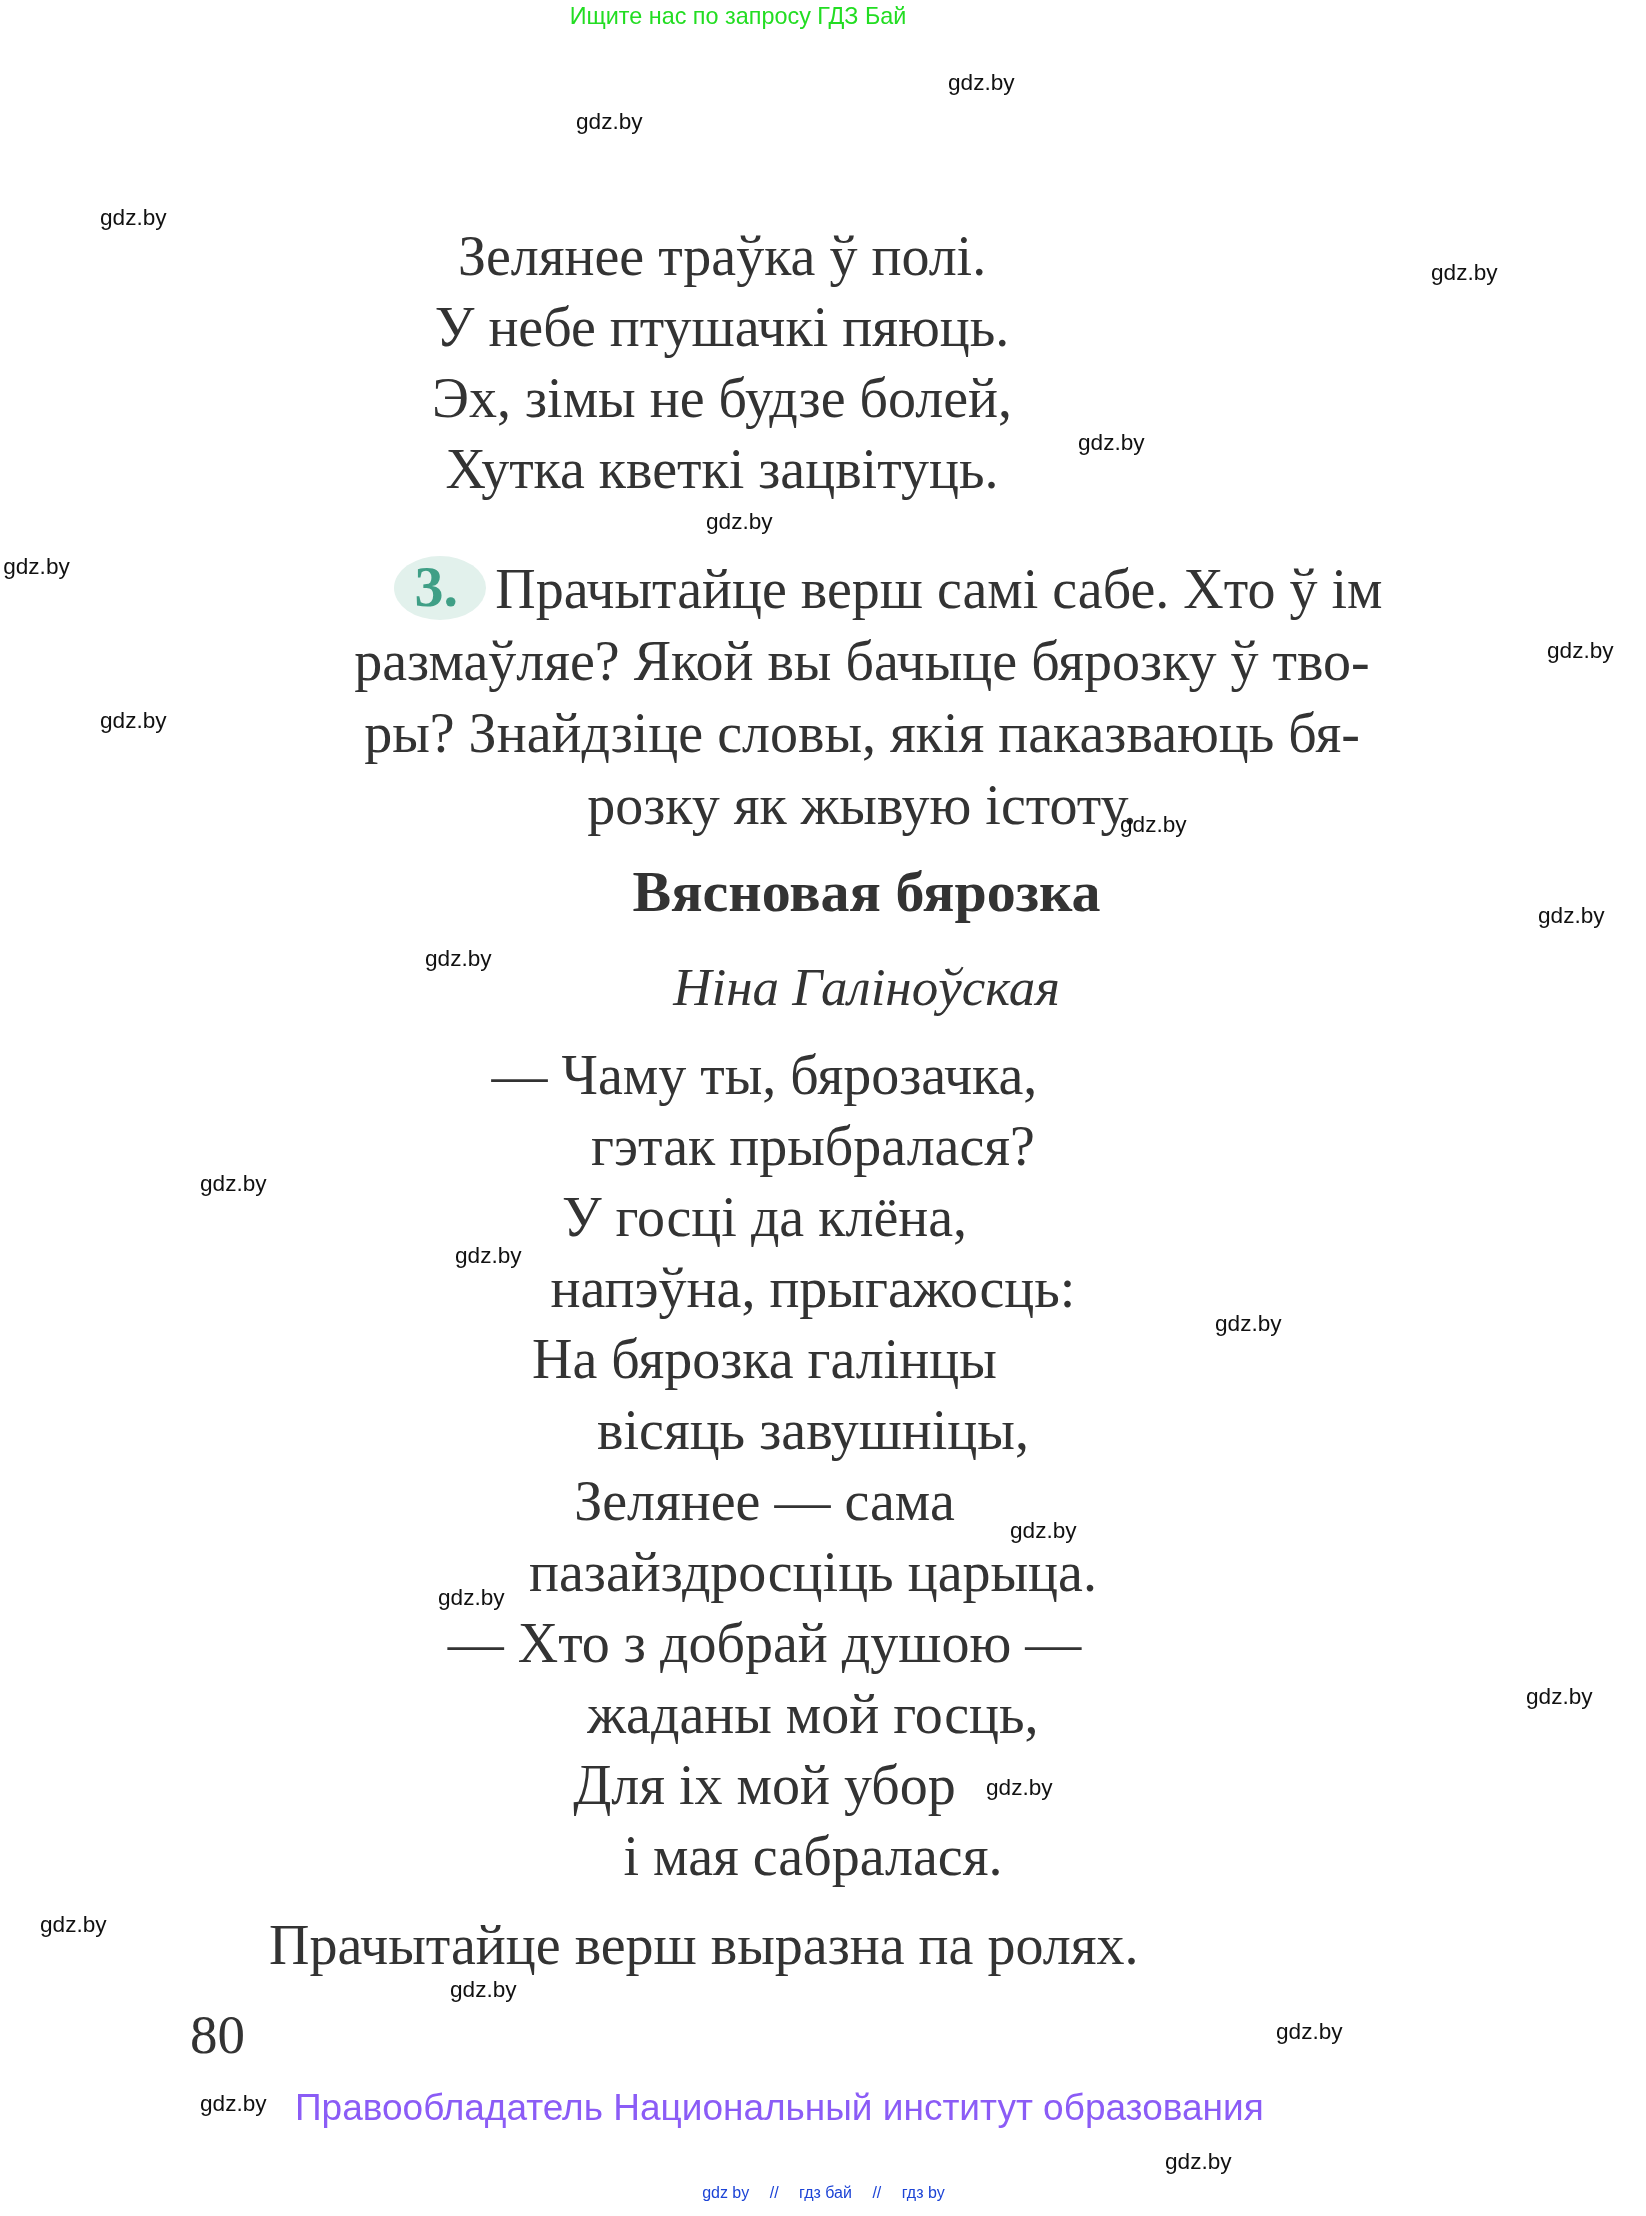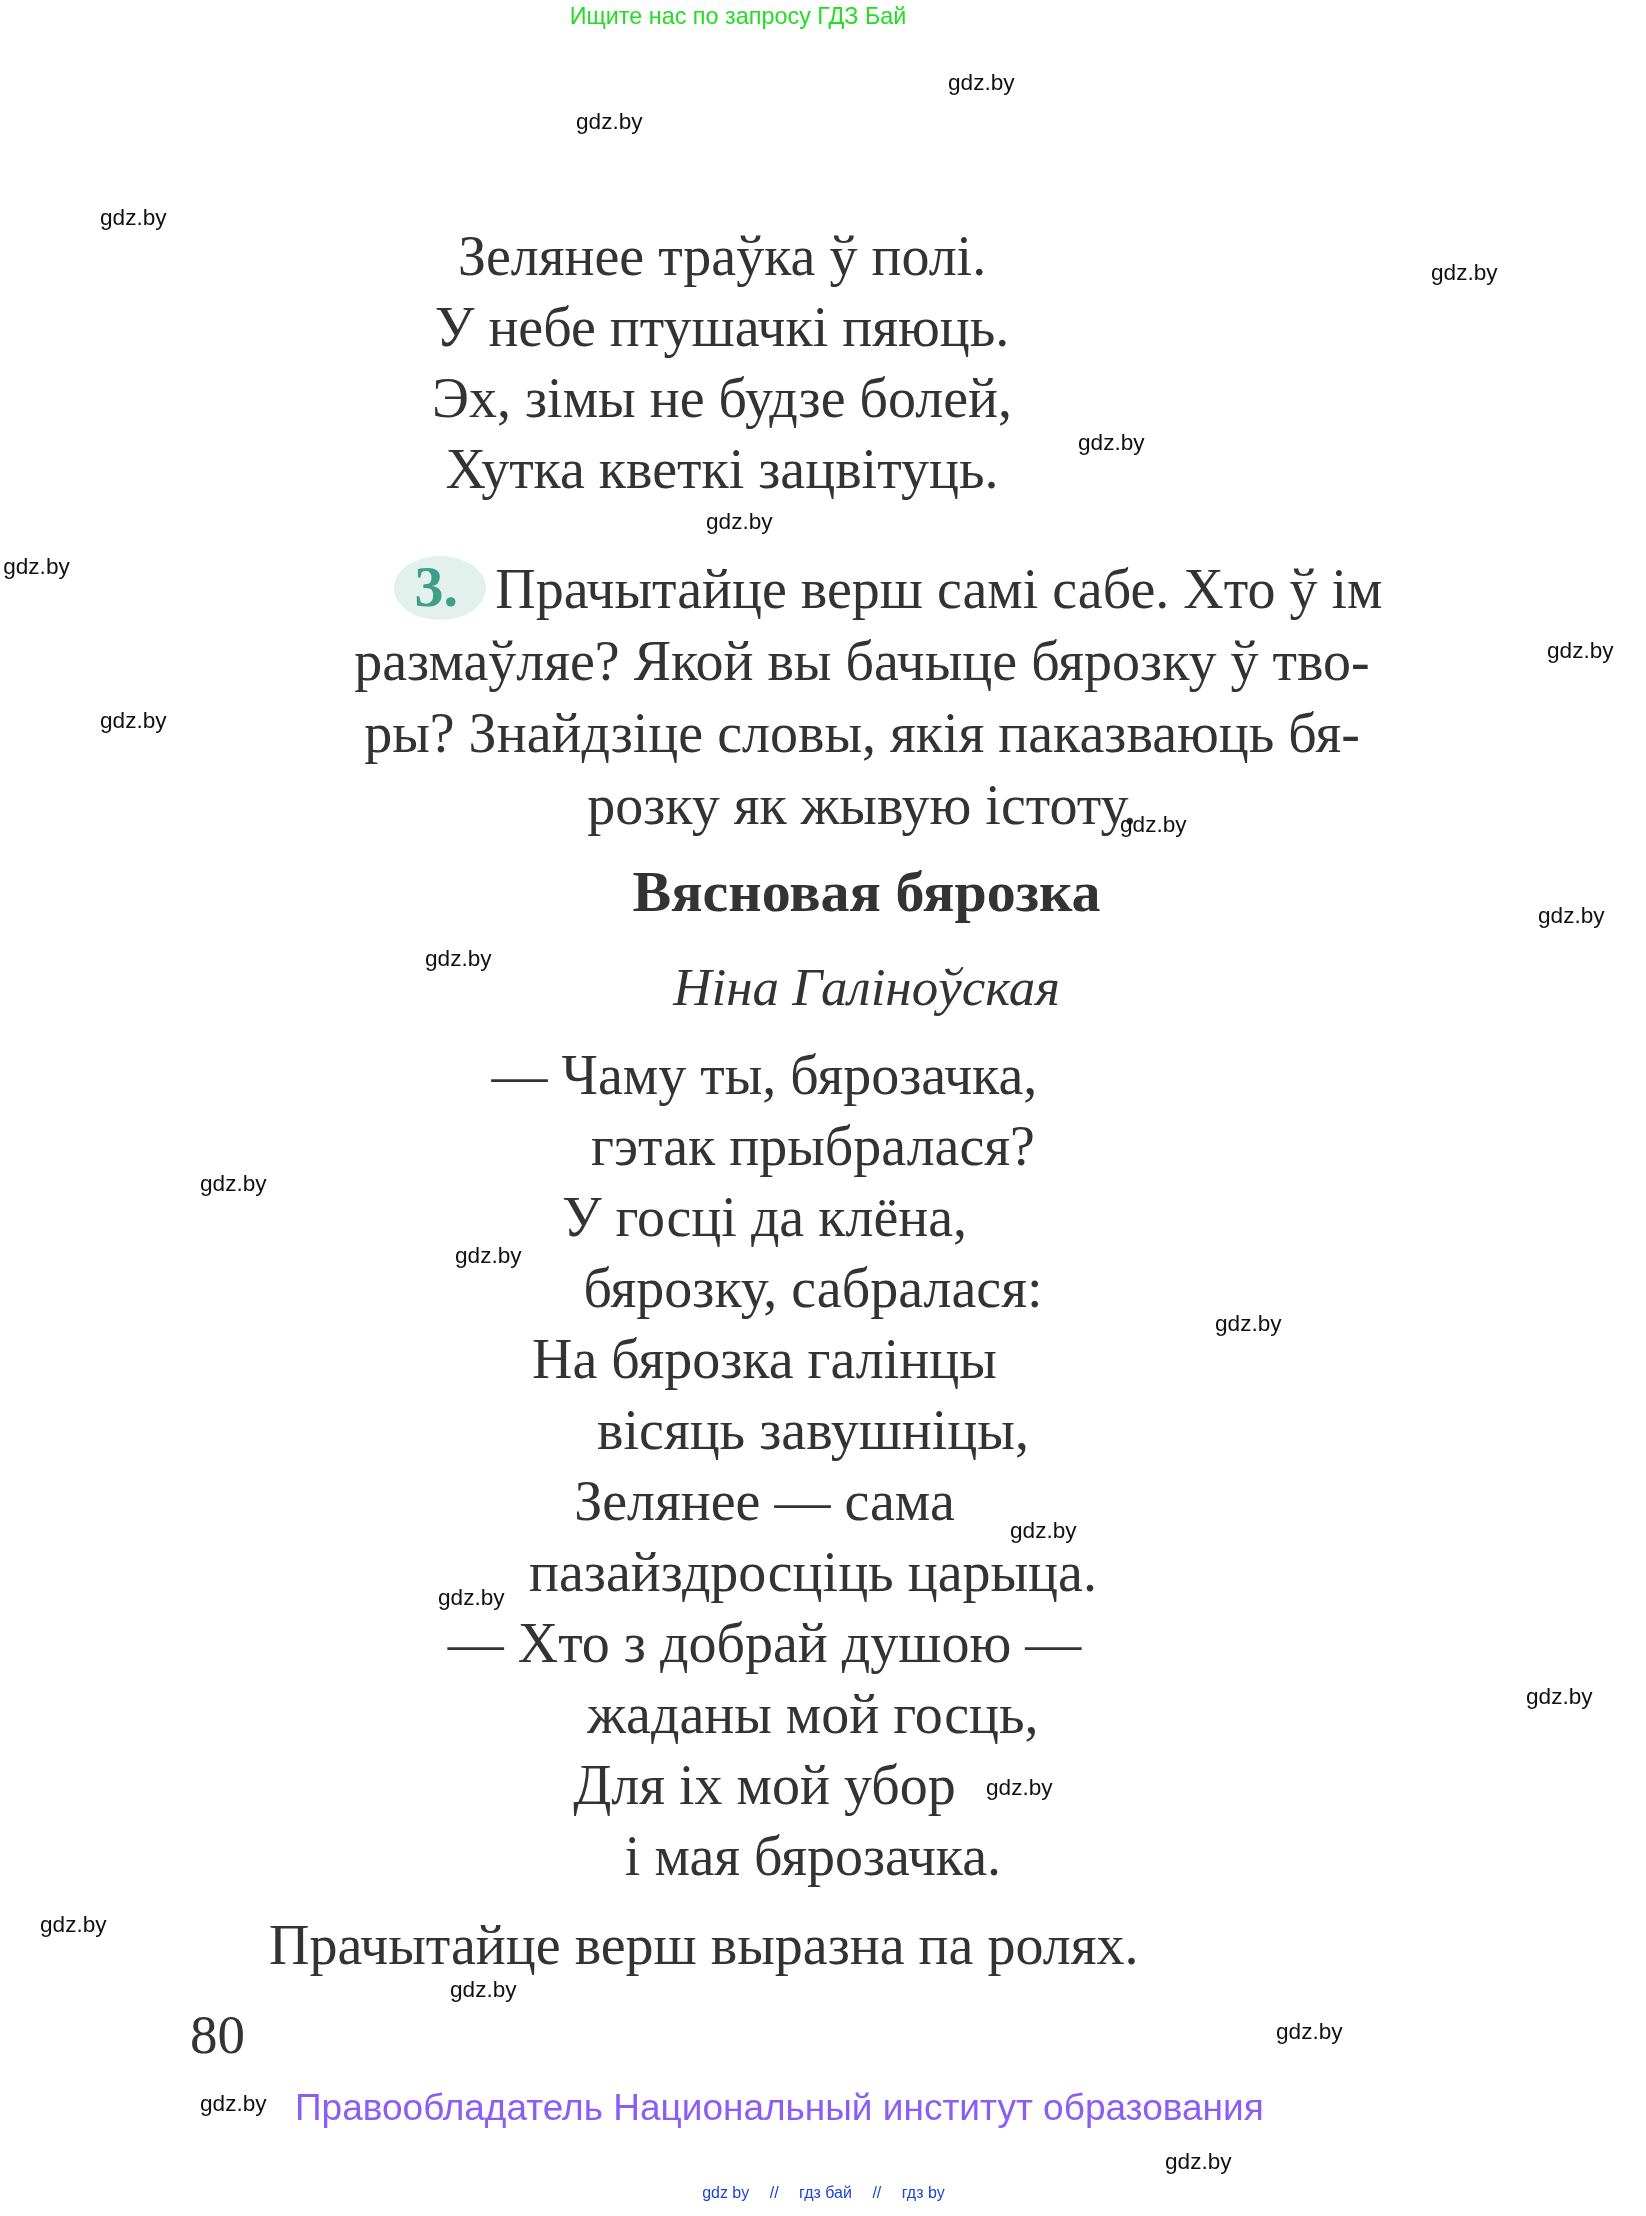--- a/index.html
+++ b/index.html
@@ -52,29 +52,29 @@
   <div class="ex-line">розку як жывую істоту.</div>
 </div>
 
 <div class="abs serif title">Вясновая бярозка</div>
 <div class="abs serif author">Ніна Галіноўская</div>
 
 <div class="poem2 serif">
   <div class="poem-line">— Чаму ты, бярозачка,</div>
   <div class="poem-line indent">гэтак прыбралася?</div>
   <div class="poem-line">У госці да клёна,</div>
-  <div class="poem-line indent">бярозку, сабралася:</div>
+  <div class="poem-line indent">напэўна, прыгажосць:</div>
   <div class="poem-line">На бярозка галінцы</div>
   <div class="poem-line indent">вісяць завушніцы,</div>
   <div class="poem-line">Зелянее — сама</div>
   <div class="poem-line indent">пазайздросціць царыца.</div>
   <div class="poem-line">— Хто з добрай душою —</div>
   <div class="poem-line indent">жаданы мой госць,</div>
   <div class="poem-line">Для іх мой убор</div>
-  <div class="poem-line indent">і мая бярозачка.</div>
+  <div class="poem-line indent">і мая сабралася.</div>
 </div>
 
 <div class="abs serif final-line">Прачытайце верш выразна па ролях.</div>
 
 <div class="abs serif page-number">80</div>
 
 <div class="abs sans copyright">Правообладатель Национальный институт образования</div>
 
 <div class="abs sans bottom-links">
   <span>gdz by</span>

